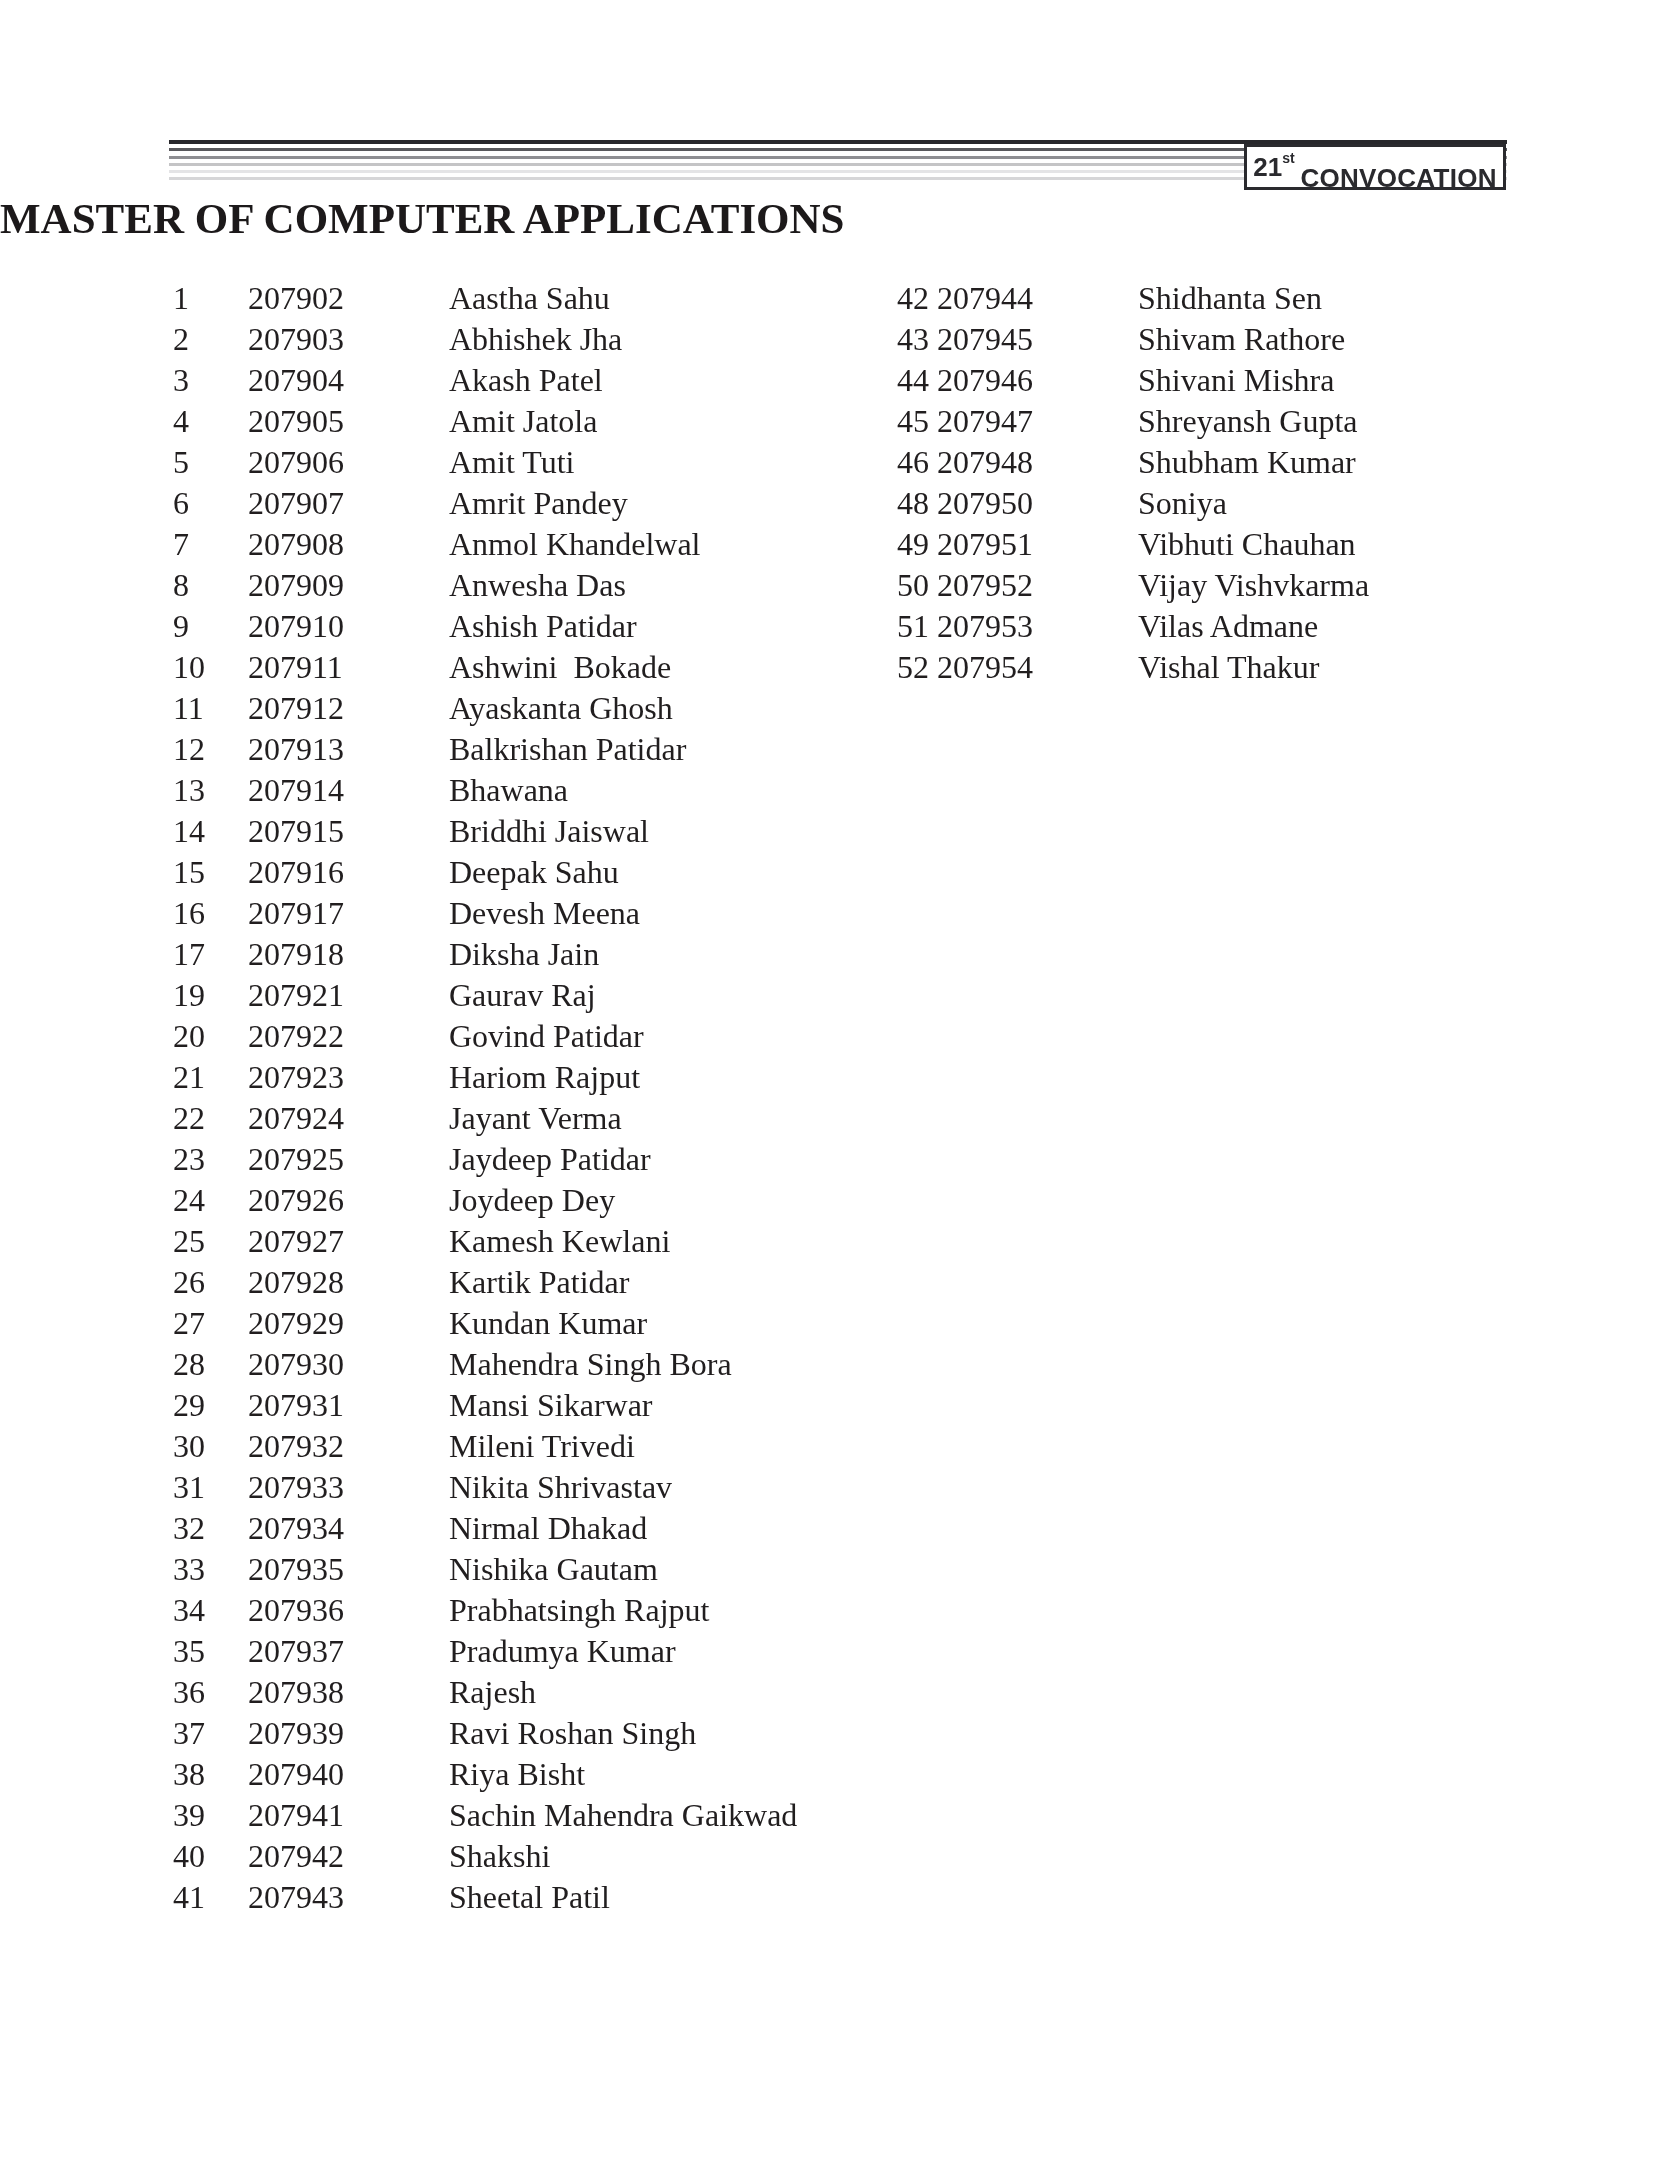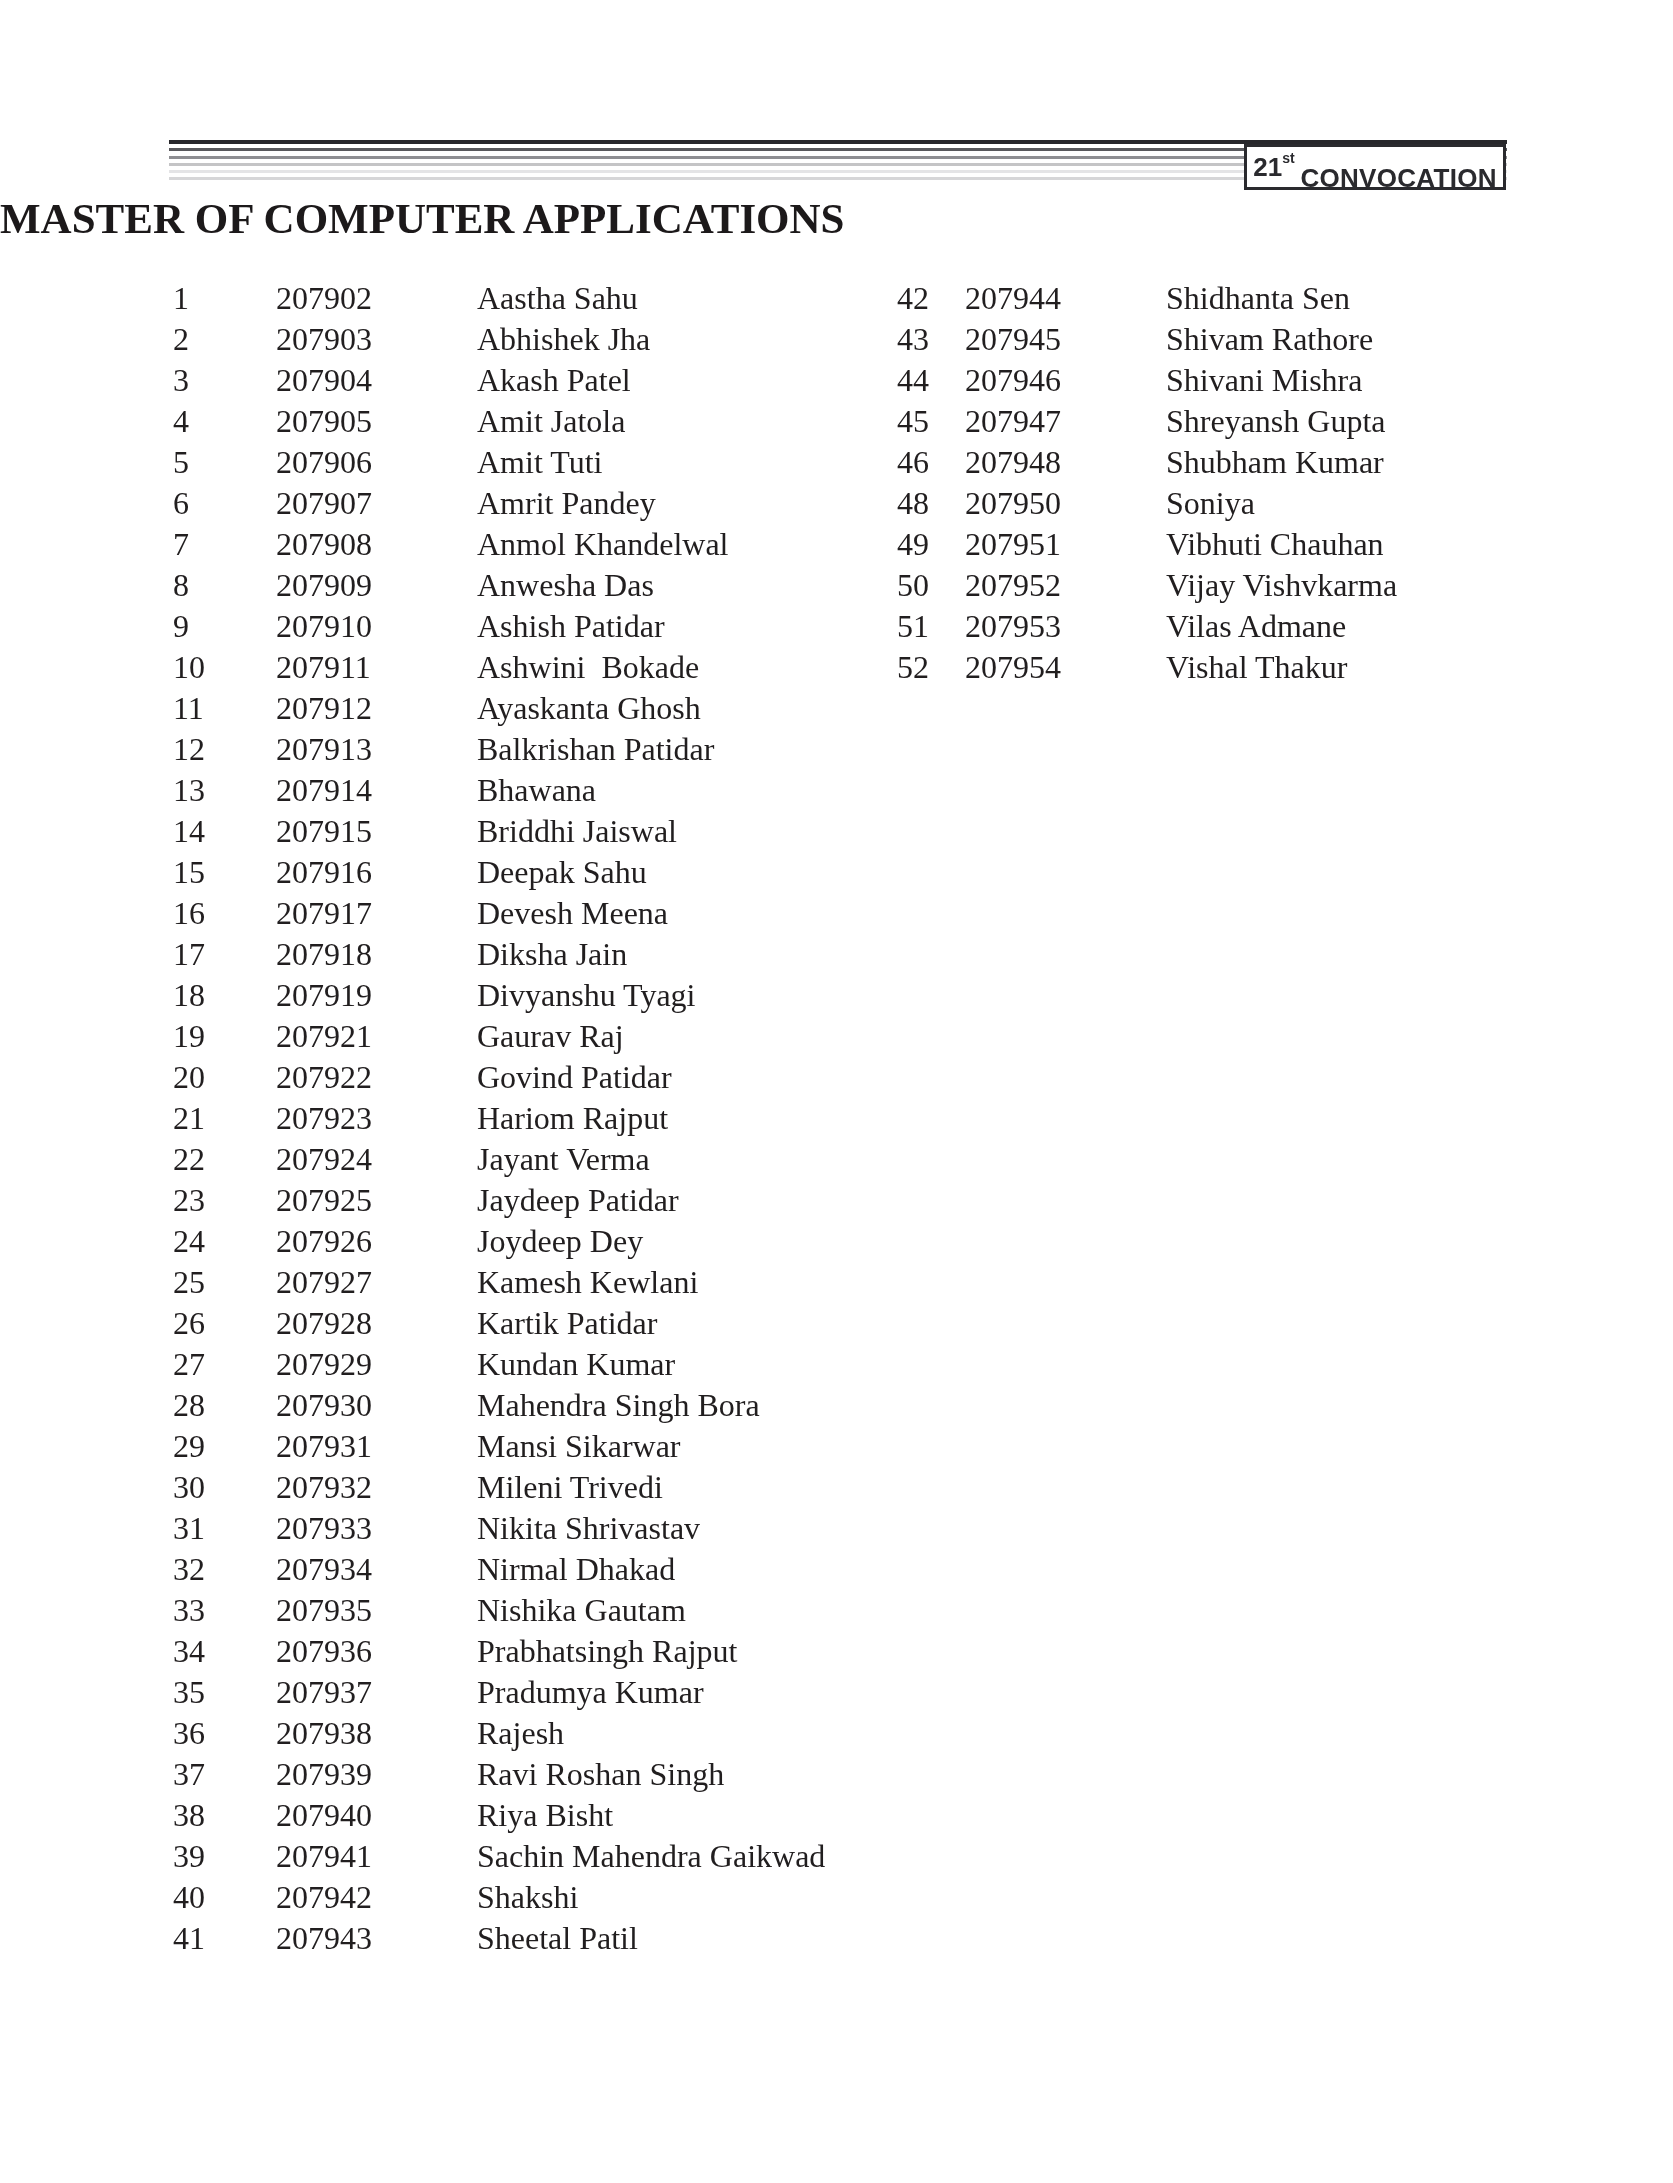--- a/index.html
+++ b/index.html
@@ -58,21 +58,21 @@
   }
 
   
   .columns{position:absolute;left:0;top:278px;width:100%;z-index:2;}
   .col{position:absolute;top:0;}
   .col-left{left:173px;}
   .col-right{left:855px;}
   .row{height:41px;line-height:41px;font-size:32px;white-space:nowrap;}
   .row span{display:inline-block;vertical-align:baseline;}
   .serial{width:67px;}
-  .roll{width:193px;margin-left:28px;}
+  .roll{width:193px;}
   .col-right .serial{width:74px;text-align:right;}
   .col-right .roll{width:193px;}
   .name{white-space:pre;}
 
   
   .page-number-box{
     position:absolute;z-index:2;
     left:1430px;top:2000px;width:59px;height:43px;
     background:#ffffff;border:3.2px solid #2a2a2e;
     box-sizing:border-box;
@@ -184,25 +184,20 @@
     <span class="serial">16</span>
     <span class="roll">207917</span>
     <span class="name">Devesh Meena</span>
   </div>
         <div class="row">
     <span class="serial">17</span>
     <span class="roll">207918</span>
     <span class="name">Diksha Jain</span>
   </div>
         <div class="row">
-    <span class="serial">18</span>
-    <span class="roll">207919</span>
-    <span class="name">Divyanshu Tyagi</span>
-  </div>
-        <div class="row">
     <span class="serial">19</span>
     <span class="roll">207921</span>
     <span class="name">Gaurav Raj</span>
   </div>
         <div class="row">
     <span class="serial">20</span>
     <span class="roll">207922</span>
     <span class="name">Govind Patidar</span>
   </div>
         <div class="row">

